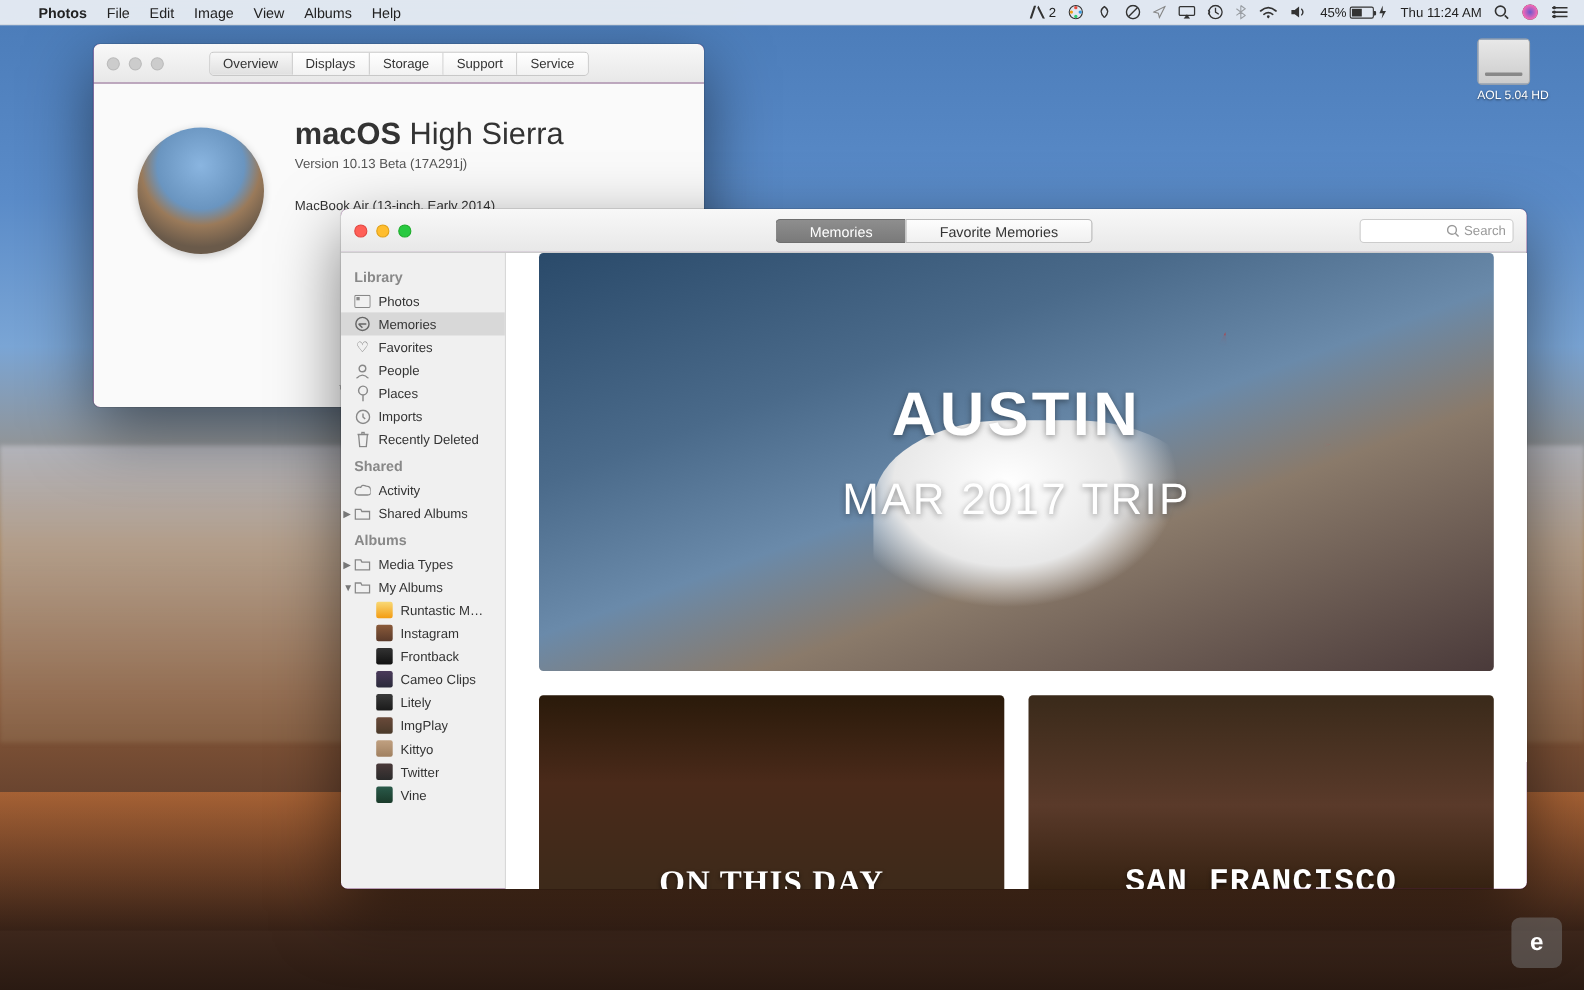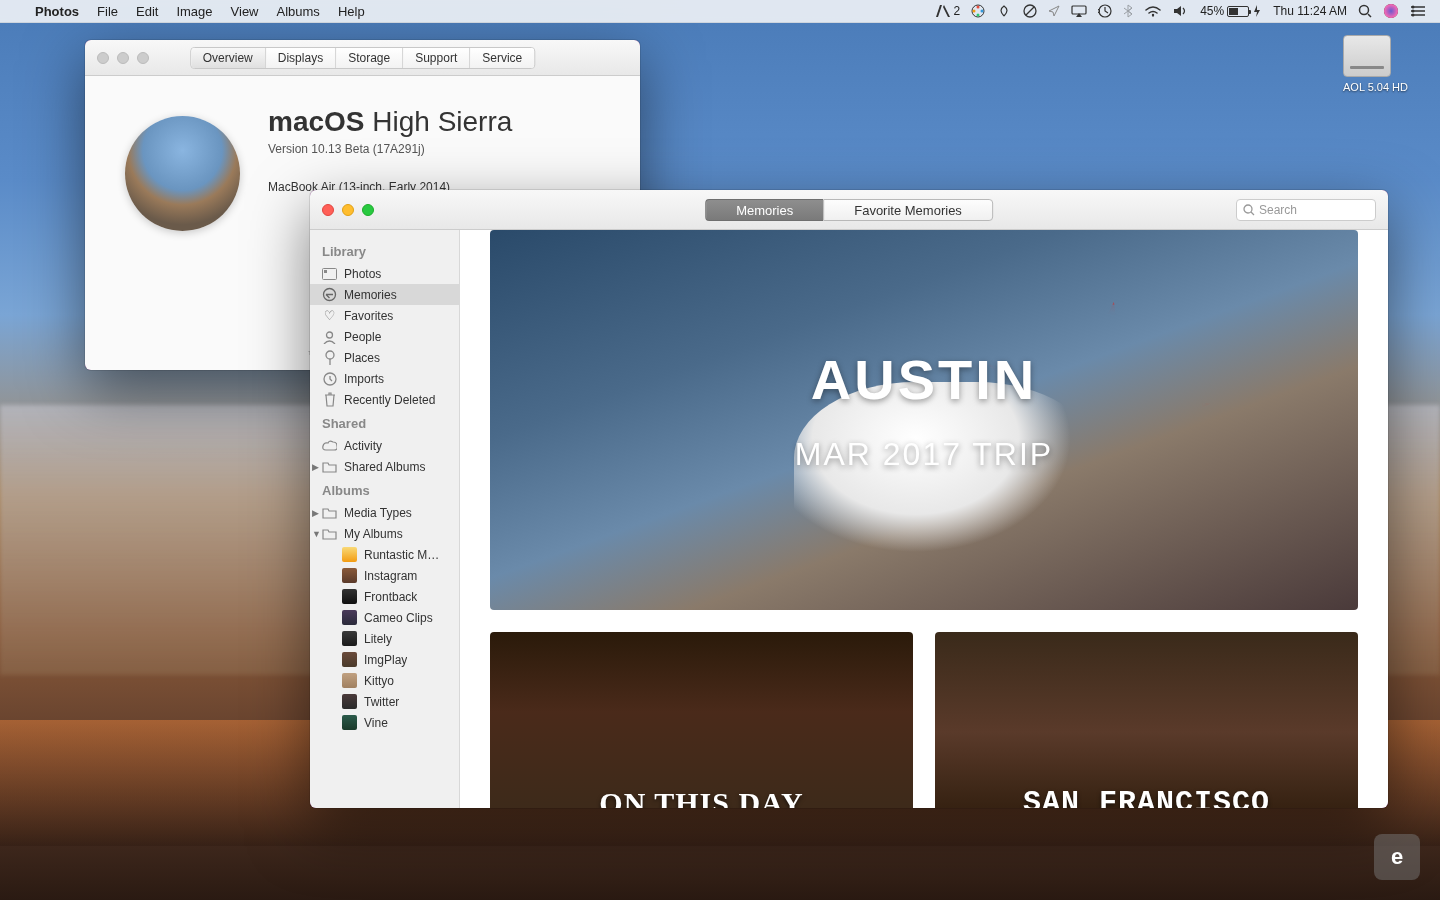--- a/index.html
+++ b/index.html
@@ -54,42 +54,42 @@
 .about-foot { position: absolute; bottom: 10px; left: 0; right: 0; text-align: center; font-size: 10px; color: #999; }
 
 
 .photos-window { top: 190px; left: 310px; width: 1078px; height: 618px; z-index: 20; }
 .photos-titlebar { height: 40px; }
 .tabs-center { position: absolute; left: 50%; transform: translateX(-50%); display: flex; }
 .tab { padding: 4px 30px; font-size: 13px; border: 1px solid #b8b8b8; background: linear-gradient(#fdfdfd,#f0f0f0); color: #333; height: 22px; line-height: 13px; }
 .tab:first-child { border-radius: 4px 0 0 4px; border-right: none; }
 .tab:last-child { border-radius: 0 4px 4px 0; }
 .tab.active { background: linear-gradient(#8e8e8e,#7a7a7a); color: #fff; border-color: #6e6e6e; }
-.search-box { position: absolute; right: 12px; width: 140px; height: 22px; background: #fff; border: 1px solid #ccc; border-radius: 4px; display: flex; align-items: center; padding: 0 6px; gap: 4px; font-size: 12px; color: #999; }
+.search-box { position: absolute; right: 12px; width: 140px; height: 22px; background: #fff; border: 1px solid #ccc; border-radius: 4px; display: flex; align-items: center; padding: 0 6px; gap: 4px; font-size: 12px; color: #999; justify-content: flex-end; }
 
 .photos-body { display: flex; height: calc(100% - 40px); }
 .sidebar { width: 150px; background: #f0f0f0; border-right: 1px solid #d8d8d8; overflow-y: auto; font-size: 12px; padding: 8px 0; }
 .sb-header { color: #888; font-size: 13px; font-weight: 700; padding: 6px 12px 4px; text-transform: none; }
 .sb-item { display: flex; align-items: center; gap: 7px; padding: 3px 10px 3px 12px; color: #333; cursor: default; position: relative; }
 .sb-item.indent2 { padding-left: 32px; }
 .sb-item.selected { background: #d8d8d8; }
 .sb-item .disc { position: absolute; left: 2px; font-size: 9px; color: #777; }
 .sb-item .icn { width: 15px; height: 15px; display: flex; align-items: center; justify-content: center; color: #777; font-size: 13px; flex-shrink: 0; }
 .sb-item .thumb { width: 15px; height: 15px; border-radius: 2px; flex-shrink: 0; }
 .sb-item .lbl { white-space: nowrap; overflow: hidden; text-overflow: ellipsis; }
 
 .content { flex: 1; background: #fff; overflow-y: auto; padding: 0 0 20px 0; }
 .mem-grid { padding: 0; }
 .mem-hero { margin: 0 30px 22px 30px; height: 380px; border-radius: 4px; position: relative; overflow: hidden; display: flex; flex-direction: column; align-items: center; justify-content: center; color: #fff; text-shadow: 0 2px 6px rgba(0,0,0,0.4); }
 .mem-hero.bg1 { background: linear-gradient(160deg, #2a4a6a 0%, #4a6a8a 30%, #6a8aaa 50%, #8a7a6a 65%, #4a3a3a 100%); }
 .mem-hero .neon { position:absolute; right:8%; top:15%; width:45%; height:70%; }
 .mem-hero .star { position:absolute; left:20%; top:5%; width:60%; height:90%; border:3px solid rgba(200,50,50,0.6); transform: rotate(10deg); clip-path: polygon(50% 0%, 61% 35%, 98% 35%, 68% 57%, 79% 91%, 50% 70%, 21% 91%, 32% 57%, 2% 35%, 39% 35%); filter: blur(0.5px) drop-shadow(0 0 4px rgba(200,50,50,0.8)); }
 .mem-hero .bull { position:absolute; left:35%; bottom:10%; width:35%; height:50%; background: radial-gradient(ellipse at 40% 30%, #fff 0%, #e8e8e8 40%, transparent 60%); border-radius:40% 40% 30% 30%; }
 .mem-hero h2 { font-size: 56px; font-weight: 700; letter-spacing: 3px; z-index:2; margin-top:-20px;}
-.mem-hero h3 { font-size: 32px; font-weight: 500; letter-spacing: 2px; z-index:2;margin-top:24px;}
+.mem-hero h3 { font-size: 40px; font-weight: 500; letter-spacing: 2px; z-index:2;margin-top:24px;}
 .mem-row { display: flex; gap: 22px; margin: 0 30px; }
 .mem-card { flex: 1; height: 200px; border-radius: 4px; position: relative; overflow: hidden; display: flex; align-items: flex-end; justify-content: center; padding-bottom: 12px; color: #fff; text-shadow: 0 2px 4px rgba(0,0,0,0.6); }
 .mem-card.bg2 { background: linear-gradient(to bottom, #2a1a0a 0%, #4a2a1a 40%, #3a2a1a 100%); }
 .mem-card.bg3 { background: linear-gradient(to bottom, #3a2a1a 0%, #5a3a2a 50%, #2a1a0a 100%); font-family: Liberation Mono, monospace; }
 .mem-card h4 { font-size: 30px; font-weight: 600; letter-spacing: 1px; font-family: Georgia, serif; }
 .mem-card.bg3 h4 { font-family: inherit; font-weight: 700; }
 
 
 .badge { position: absolute; bottom: 20px; right: 20px; width: 46px; height: 46px; border-radius: 8px; background: rgba(120,120,120,0.5); display:flex; align-items:center; justify-content:center; color:#fff; font-size:22px; font-weight:700; z-index:200;}
 

